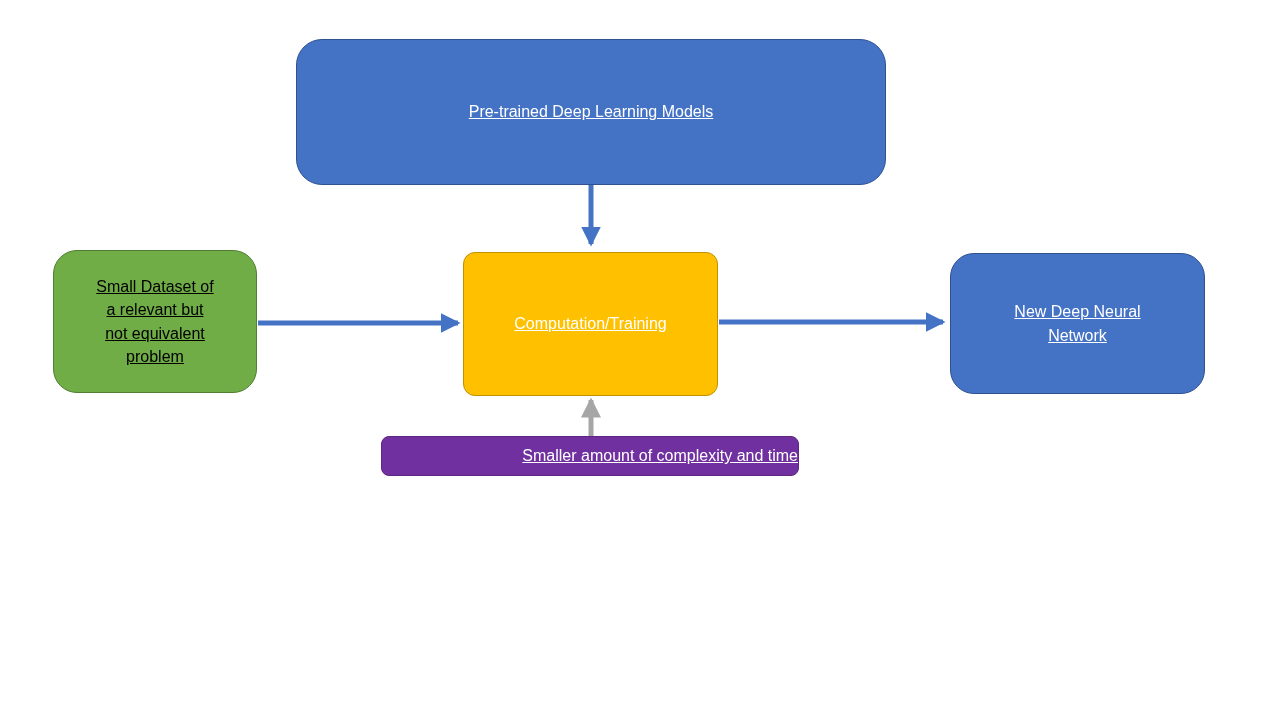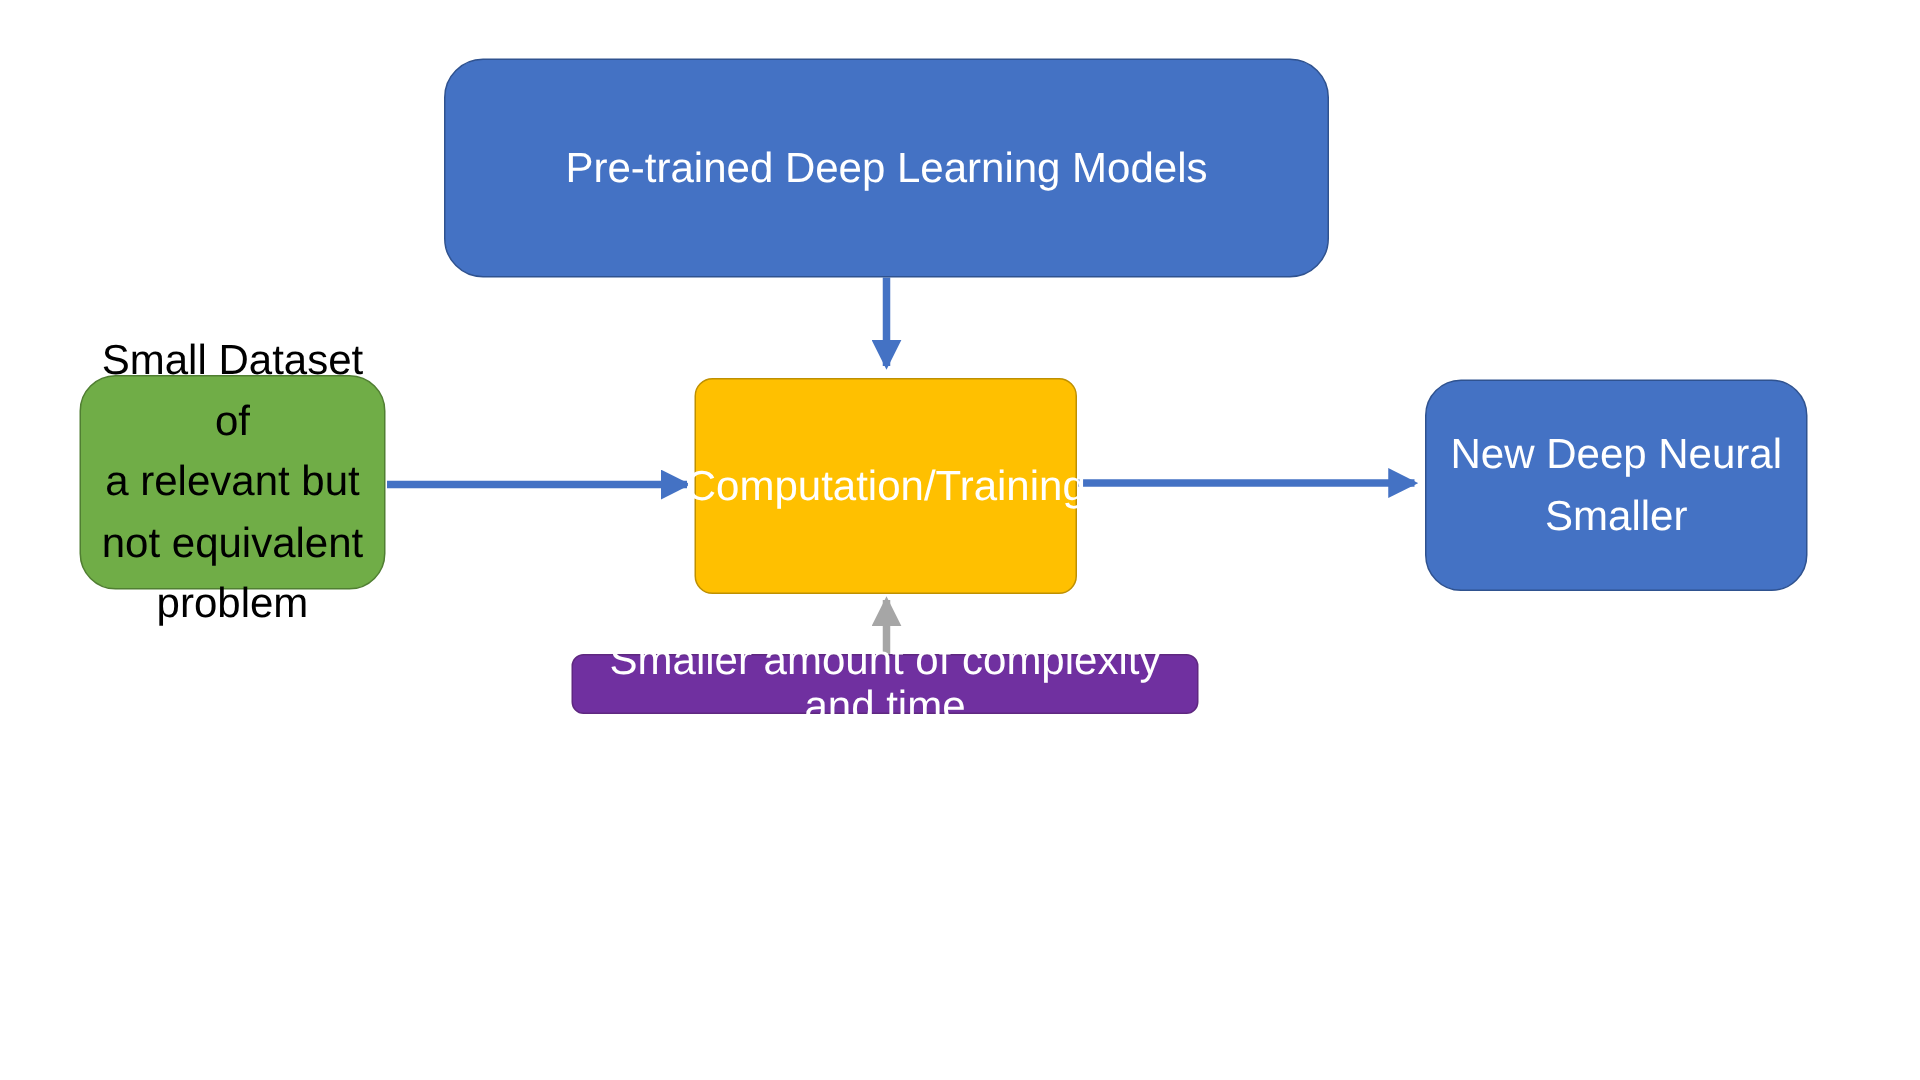--- a/index.html
+++ b/index.html
@@ -25,23 +25,24 @@
   }
   .node {
     position: absolute;
     box-sizing: border-box;
     display: flex;
     flex-direction: column;
     align-items: center;
     justify-content: center;
     text-align: center;
     color: #FFFFFF;
-    font-size: 28px;
+    font-size: 16px;
     line-height: 1.45;
     border: 1px solid transparent;
+    text-decoration: underline;
   }
   .node .line { display: block; }
   #node-pretrained {
     left: 296px; top: 39px;
     width: 590px; height: 146px;
     border-radius: 26px;
   }
   #node-small-dataset {
     left: 53px; top: 250px;
     width: 204px; height: 143px;
@@ -57,20 +58,21 @@
     left: 950px; top: 253px;
     width: 255px; height: 141px;
     border-radius: 24px;
     padding: 0 14px;
   }
   #node-complexity {
     left: 381px; top: 436px;
     width: 418px; height: 40px;
     border-radius: 8px;
     line-height: 1.1;
+    align-items: flex-end;
   }
 </style>
 </head>
 <body>
 
 <div class="canvas">
 
   <svg class="arrows-layer" width="1280" height="720" viewBox="0 0 1280 720" xmlns="http://www.w3.org/2000/svg">
     <defs>
       <marker id="head-blue" markerUnits="strokeWidth" markerWidth="4" markerHeight="4" refX="3.5" refY="2" orient="auto">
@@ -100,20 +102,20 @@
     <span class="line">not equivalent</span>
     <span class="line">problem</span>
   </div>
 
   <div class="node" id="node-computation" style="background: rgb(255, 192, 0); border-color: rgb(191, 144, 0); color: rgb(255, 255, 255);">
     <span class="line">Computation/Training</span>
   </div>
 
   <div class="node" id="node-new-network" style="background: rgb(68, 114, 196); border-color: rgb(47, 82, 143); color: rgb(255, 255, 255);">
     <span class="line">New Deep Neural</span>
-    <span class="line">Smaller</span>
+    <span class="line">Network</span>
   </div>
 
   <div class="node" id="node-complexity" style="background: rgb(112, 48, 160); border-color: rgb(95, 40, 128); color: rgb(255, 255, 255);">
     <span class="line">Smaller amount of complexity and time</span>
   </div>
 
 </div>
 
 </body></html>

